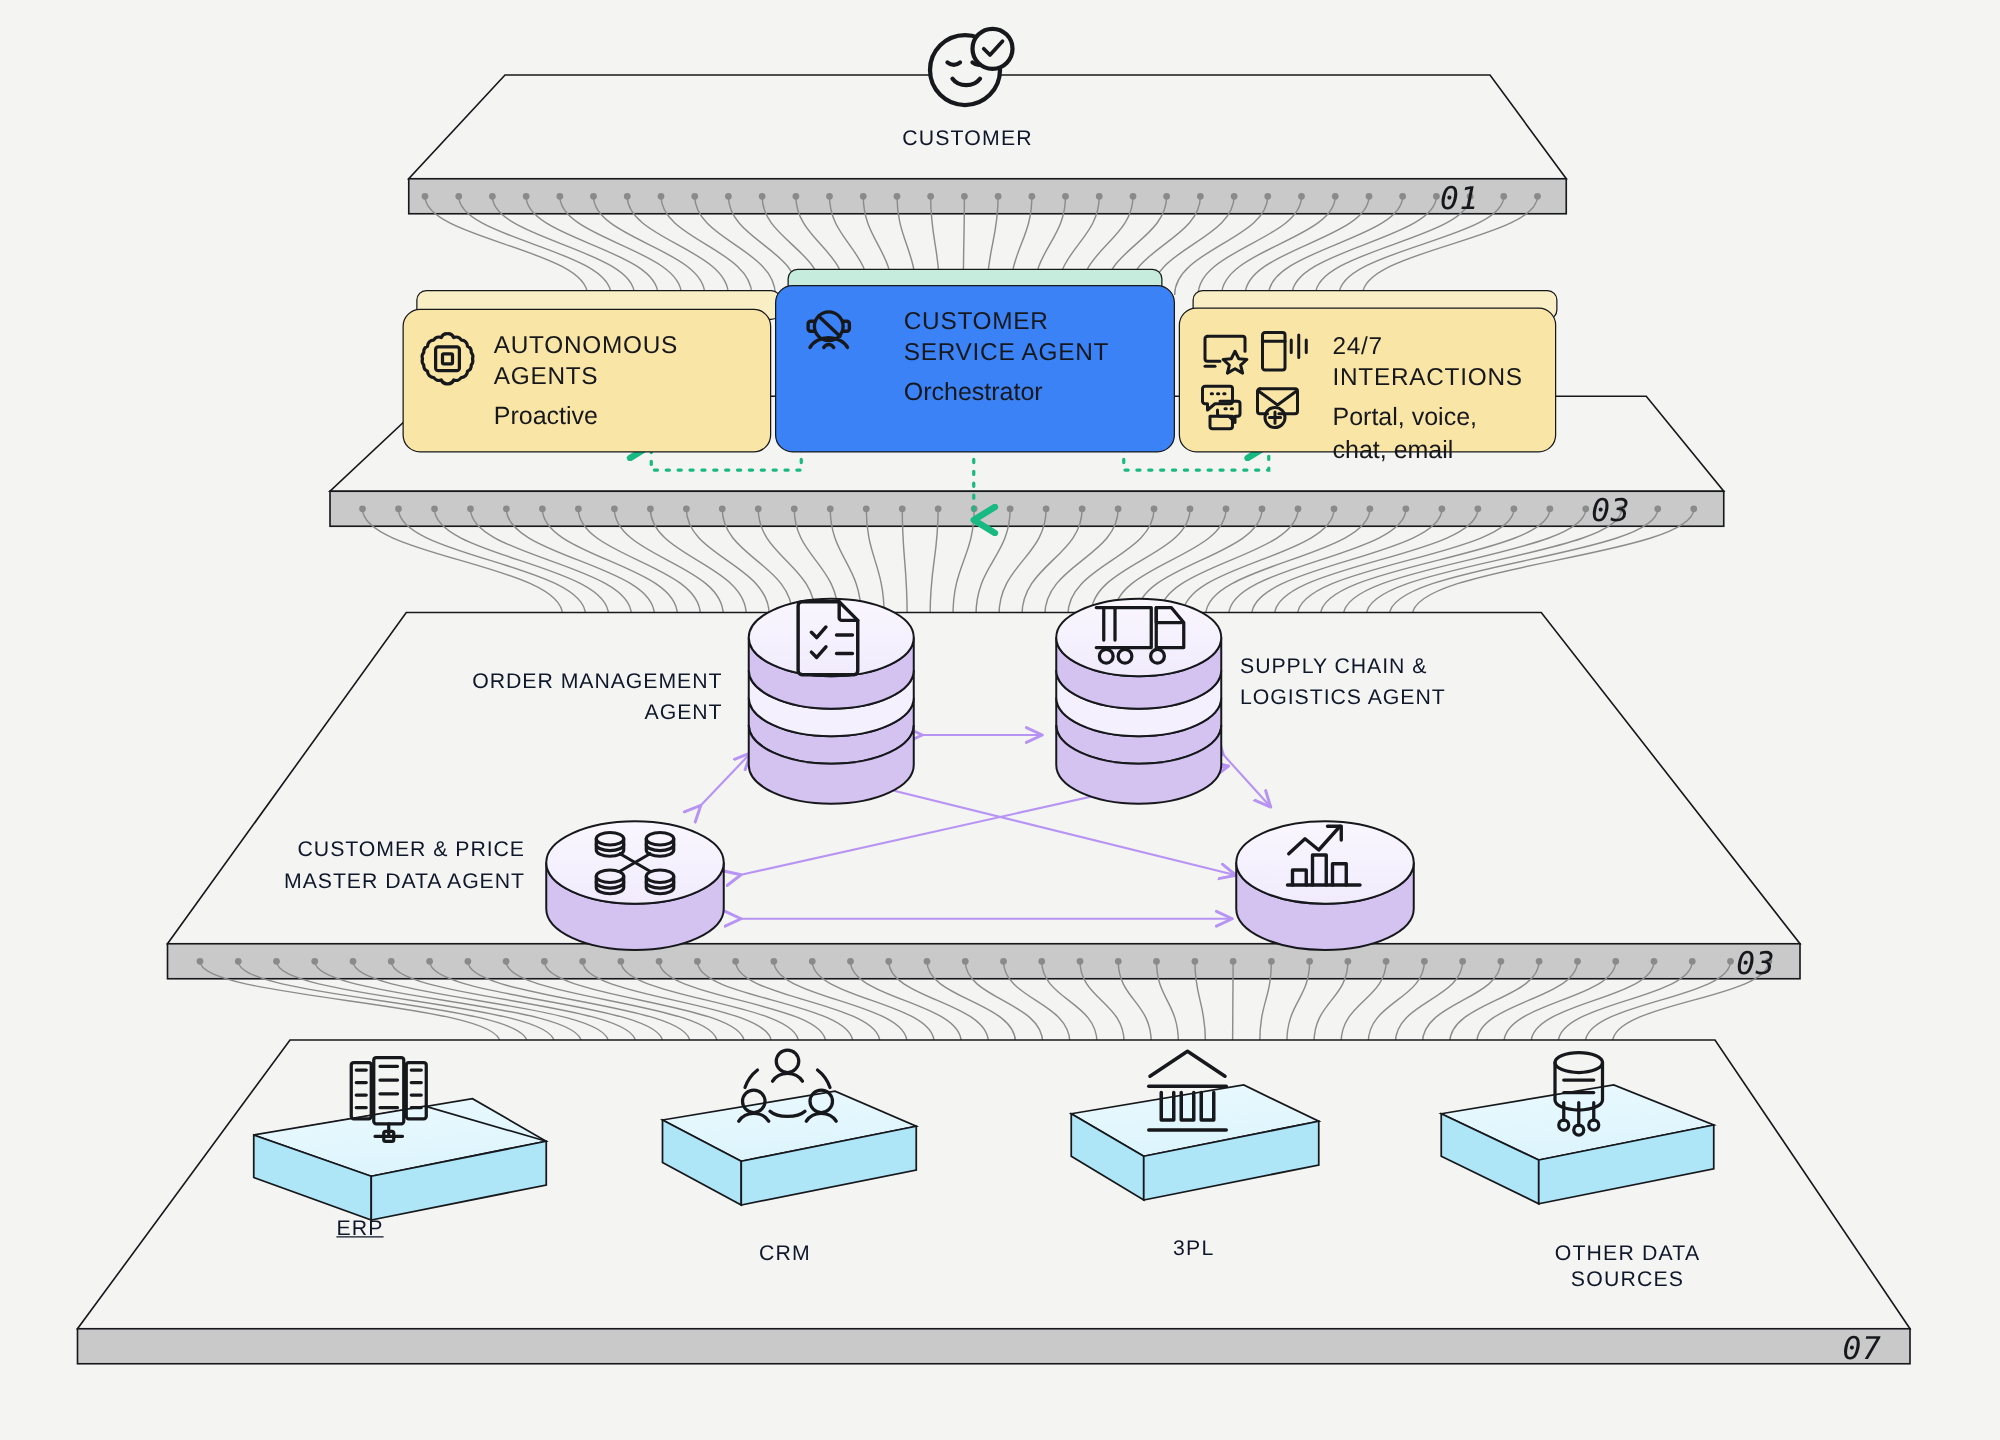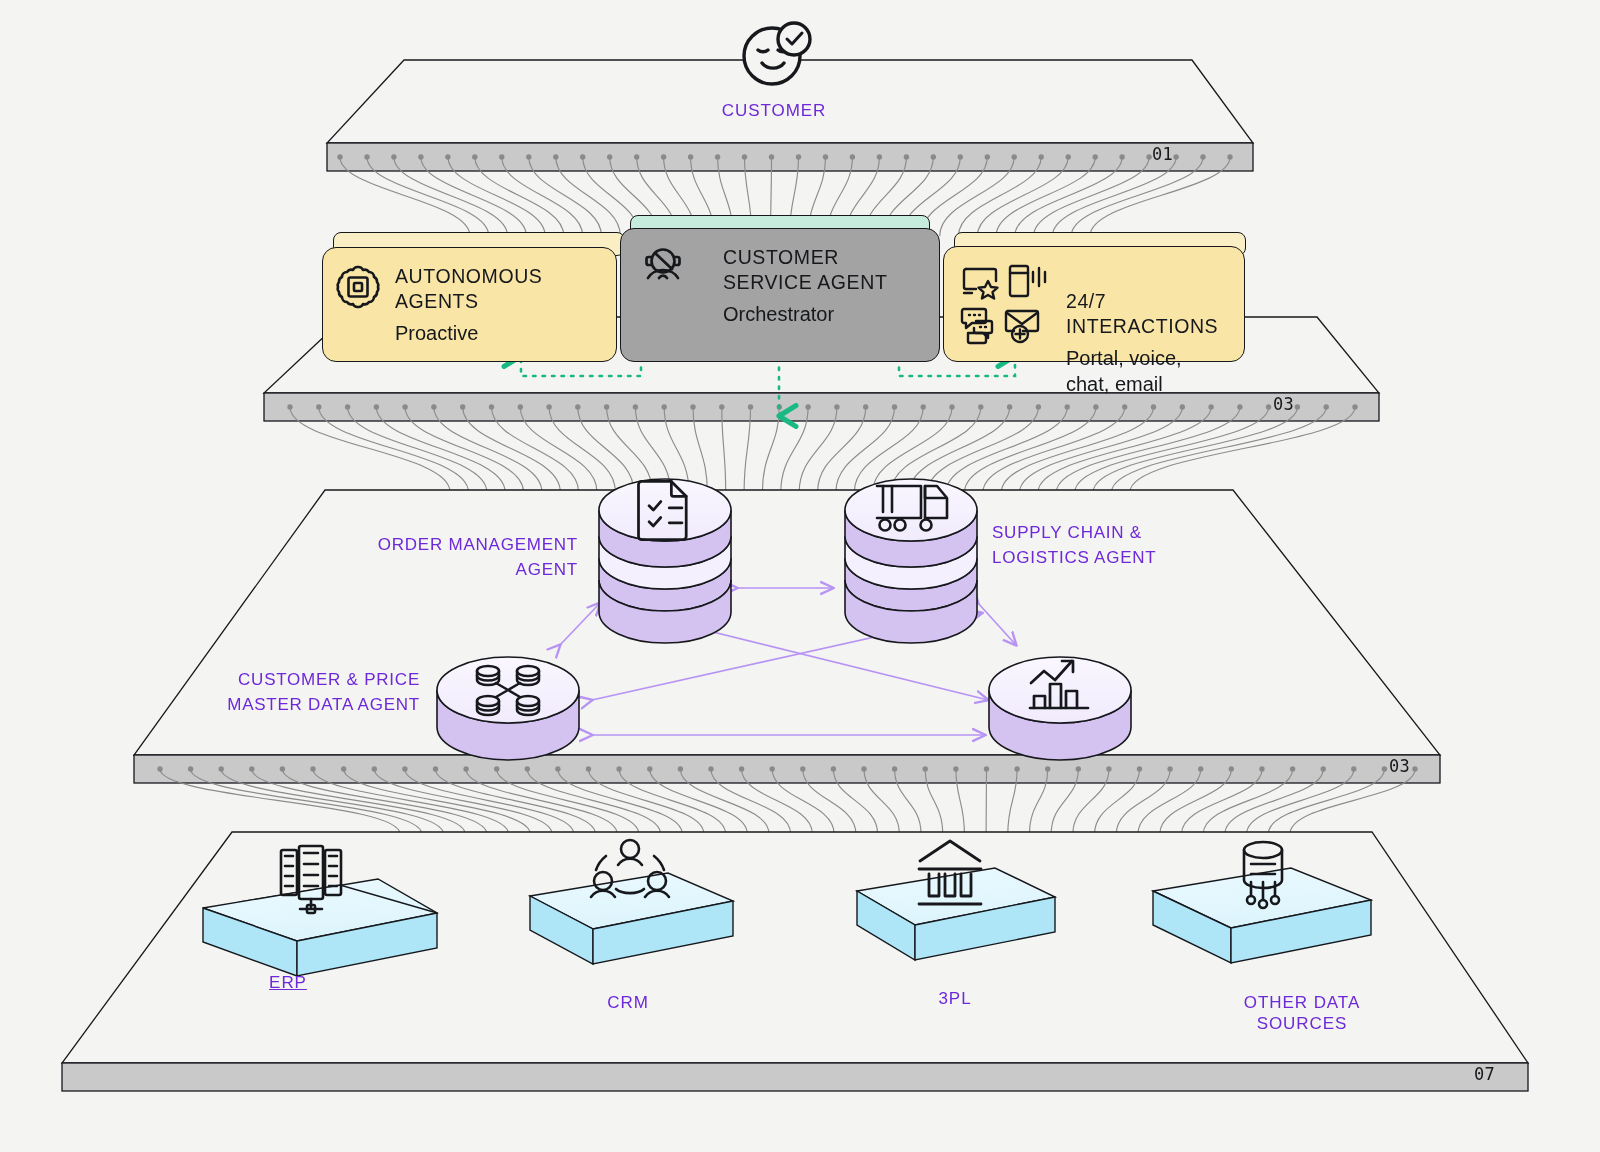--- a/index.html
+++ b/index.html
@@ -10,21 +10,21 @@
     font-family:"Liberation Sans", sans-serif;
     overflow:hidden;
   }
   #stage{position:relative;width:1600px;height:1152px;}
   #svgroot{position:absolute;left:0;top:0;width:1600px;height:1152px;}
 
   
   .lbl{
     position:absolute;
     font-family:"Liberation Sans", sans-serif;
-    color:#6d28d9;
+    color:#0f172a;
     white-space:pre-line;
     line-height:1.25;
   }
   .cap{
     font-size:17px;letter-spacing:.055em;font-weight:400;text-align:center;
   }
   .agent-lbl{
     font-size:17px;letter-spacing:.045em;line-height:1.45;font-weight:400;
   }
   .agent-lbl.r{text-align:right;}
@@ -34,40 +34,41 @@
     position:absolute;
     box-sizing:border-box;
     border:1.6px solid #16181c;
     border-radius:14px;
     display:flex;
     align-items:flex-start;
     gap:14px;
     padding:16px 16px 16px 18px;
   }
   .card-yellow{background:#f9e5a6;padding-left:12px;}
-  .card-green{background:#a3a3a3;gap:36px;}
+  .card-green{background:#3b82f6;gap:36px;}
   .card-ico{flex:0 0 auto;line-height:0;}
   .card-txt{display:flex;flex-direction:column;}
   .card-title{
     font-size:19.5px;letter-spacing:.03em;line-height:1.28;font-weight:400;color:#16181c;
   }
   .card-sub{
     font-size:20px;line-height:1.3;margin-top:6px;color:#16181c;font-weight:400;
   }
   .card-shadowtop{
     position:absolute;border:1.6px solid #16181c;background:#faeec4;border-radius:8px;
   }
   .card-shadowtop.g{background:#c6ecdd;}
 
   .badge{
     position:absolute;
     font-family:"DejaVu Sans Mono", monospace;
-    font-size:17px;
+    font-size:25px;
     letter-spacing:.02em;
     color:#16181c;
+    font-style:italic;
   }
 </style>
 </head>
 <body>
 
 <div id="stage">
 
 <svg id="svgroot" viewBox="0 0 1600 1152">
   <defs>
     <marker id="arrP" markerWidth="9" markerHeight="9" refX="7.5" refY="4.5" orient="auto">
@@ -584,21 +585,21 @@
       </g>
       <g transform="translate(44,46)">
         <path d="M4,4 h28 a2,2 0 0 1 2,2 v16 a2,2 0 0 1 -2,2 h-13"></path>
         <path d="M4,4 a2,2 0 0 0 -2,2 v16 a2,2 0 0 0 2,2 h6"></path>
         <path d="M3,6 l15,11 l15,-11"></path>
         <circle cx="16" cy="27" r="8"></circle>
         <path d="M16,22.5 v9 M11.5,27 h9"></path>
       </g>
     </svg>
   </span>
-  <span class="card-txt" style="padding-top:4px;margin-top:24px;">
+  <span class="card-txt" style="padding-top:4px;">
     <span class="card-title">24/7 INTERACTIONS</span>
     <span class="card-sub">Portal, voice,
 chat, email</span>
   </span>
 </div>
 
 <div class="lbl agent-lbl r" style="left:318px;top:533px;width:260px;">ORDER MANAGEMENT
 AGENT</div>
 <div class="lbl agent-lbl l" style="left:992px;top:521px;width:280px;">SUPPLY CHAIN &amp;
 LOGISTICS AGENT</div>

